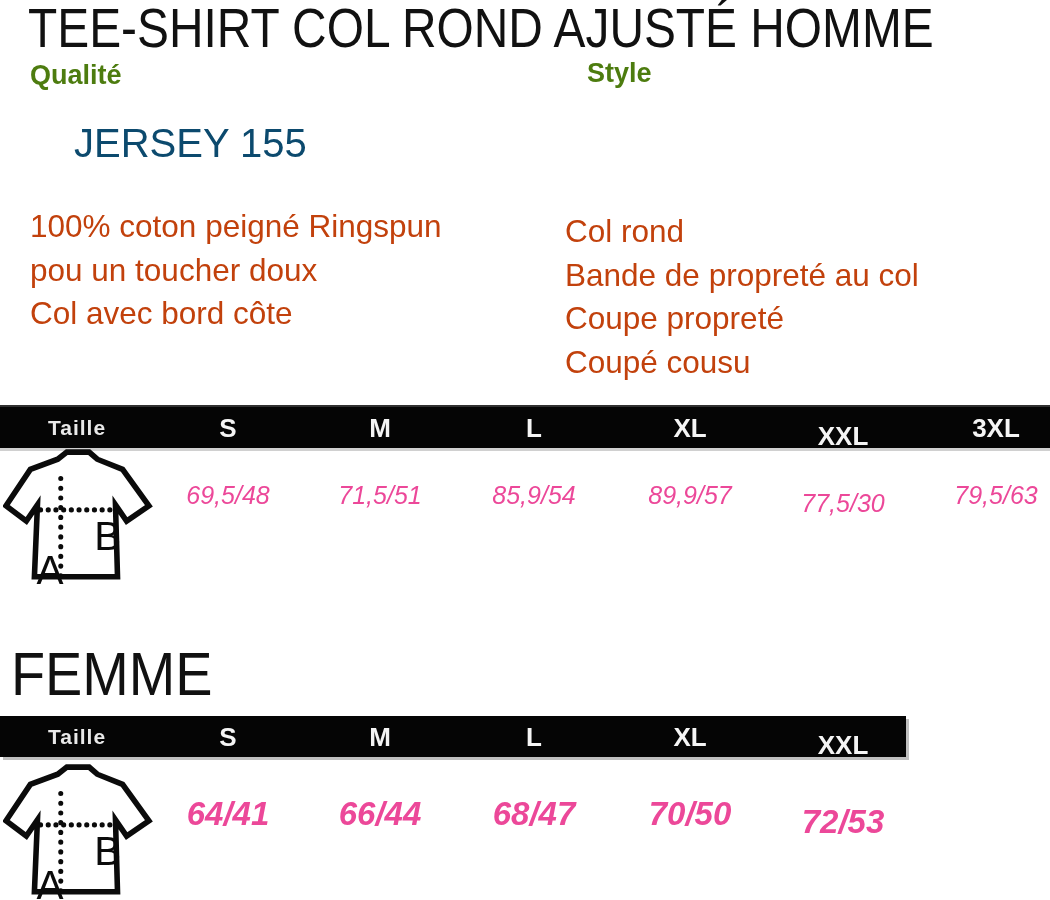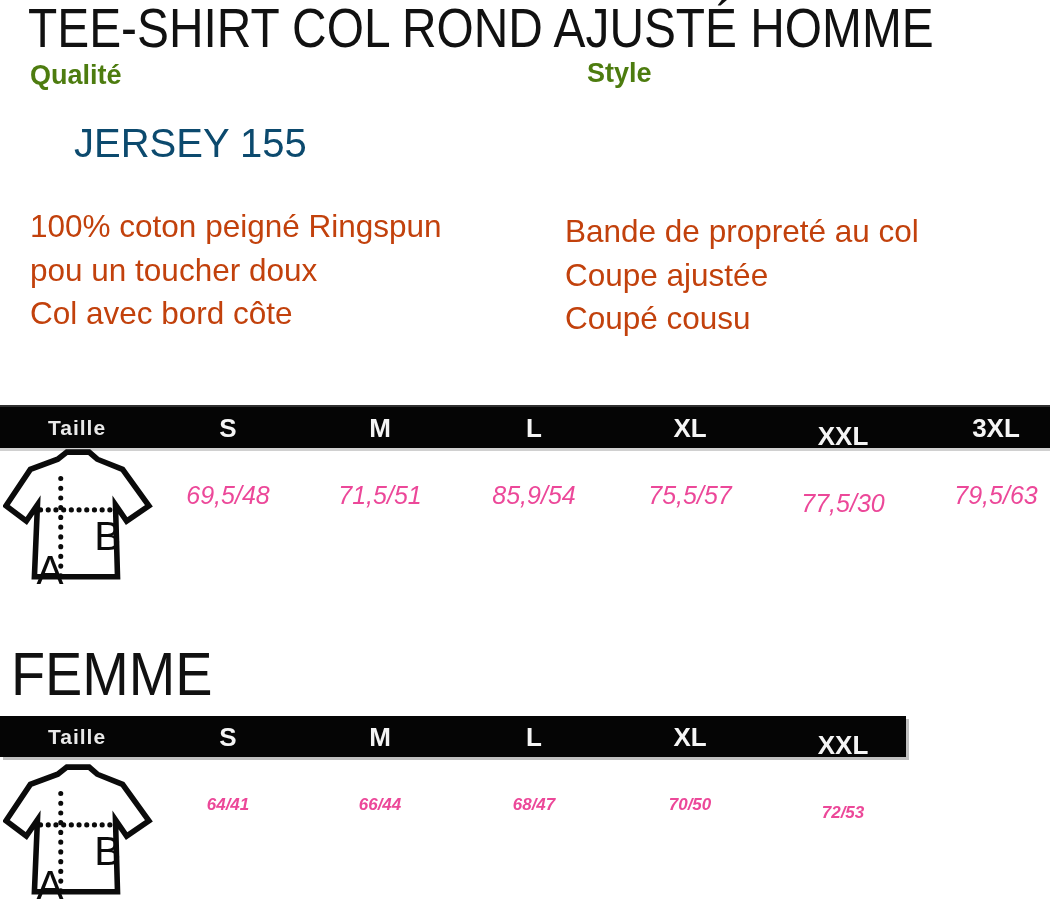--- a/index.html
+++ b/index.html
@@ -44,21 +44,21 @@
   .cc4{left:690px;} .cc5{left:843px;margin-top:8px;} .cc6{left:996px;}
 
   .value-cell{
     position:absolute;transform:translateX(-50%);
     font-size:25px;color:#ec4899;white-space:nowrap;font-style:italic;
   }
   .men-values .value-cell{top:0;}
   .values-row{left:0;width:1050px;height:34px;}
   .men-values{top:481px;}
   .women-values{top:795px;}
-  .women-values .value-cell{font-size:17px;font-weight:600;}
+  .women-values .value-cell{font-size:33px;font-weight:600;}
 
   
   .femme-heading{
     left:11px;top:638px;font-size:62px;font-weight:500;
     transform:scaleX(0.9);transform-origin:left top;color:#111;white-space:nowrap;
   }
 
   .shirt-icon{width:152px;height:142px;}
   .men-shirt{left:3px;top:448px;}
   .women-shirt{left:3px;top:763px;}
@@ -71,22 +71,23 @@
 <div class="abs col-heading h-qualite">Qualité</div>
 <div class="abs fabric">JERSEY 155</div>
 <div class="abs spec-list quality-list">
   <div>100% coton peigné Ringspun</div>
   <div>pou un toucher doux</div>
   <div>Col avec bord côte</div>
 </div>
 
 <div class="abs col-heading h-style">Style</div>
 <div class="abs spec-list style-list">
+  <div>Col rond</div>
   <div>Bande de propreté au col</div>
-  <div>Coupe ajustée</div>
+  <div>Coupe propreté</div>
   <div>Coupé cousu</div>
 </div>
 
 <div class="abs size-bar men-bar">
   <span class="bar-cell taille cc0">Taille</span>
   <span class="bar-cell cc1">S</span>
   <span class="bar-cell cc2">M</span>
   <span class="bar-cell cc3">L</span>
   <span class="bar-cell cc4">XL</span>
   <span class="bar-cell cc5">XXL</span>
@@ -98,21 +99,21 @@
   <line x1="57" y1="30" x2="57" y2="133" stroke="#0b0b0b" stroke-width="5" stroke-linecap="round" stroke-dasharray="0.1 9.5"></line>
   <line x1="37" y1="61" x2="112" y2="61" stroke="#0b0b0b" stroke-width="5" stroke-linecap="round" stroke-dasharray="0.1 7.5"></line>
   <text x="33" y="134" font-size="40" fill="#0b0b0b" font-family="Liberation Sans, sans-serif">A</text>
   <text x="90" y="101" font-size="40" fill="#0b0b0b" font-family="Liberation Sans, sans-serif">B</text>
 </svg>
 
 <div class="abs values-row men-values">
   <span class="value-cell cc1">69,5/48</span>
   <span class="value-cell cc2">71,5/51</span>
   <span class="value-cell cc3">85,9/54</span>
-  <span class="value-cell cc4">75,5/57</span>
+  <span class="value-cell cc4">89,9/57</span>
   <span class="value-cell cc5">77,5/30</span>
   <span class="value-cell cc6">79,5/63</span>
 </div>
 
 <div class="abs femme-heading">FEMME</div>
 
 <div class="abs size-bar women-bar">
   <span class="bar-cell taille cc0">Taille</span>
   <span class="bar-cell cc1">S</span>
   <span class="bar-cell cc2">M</span>

